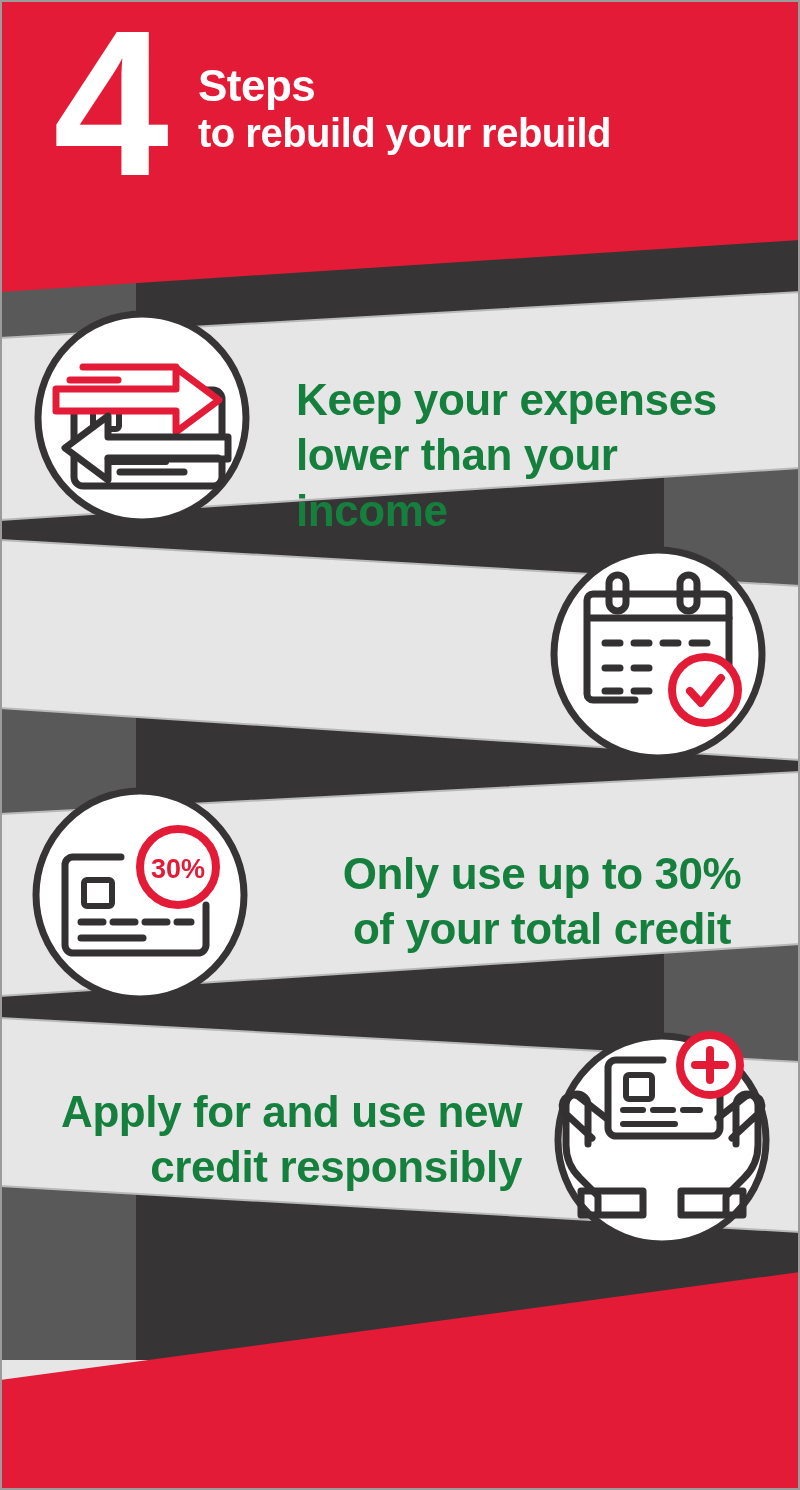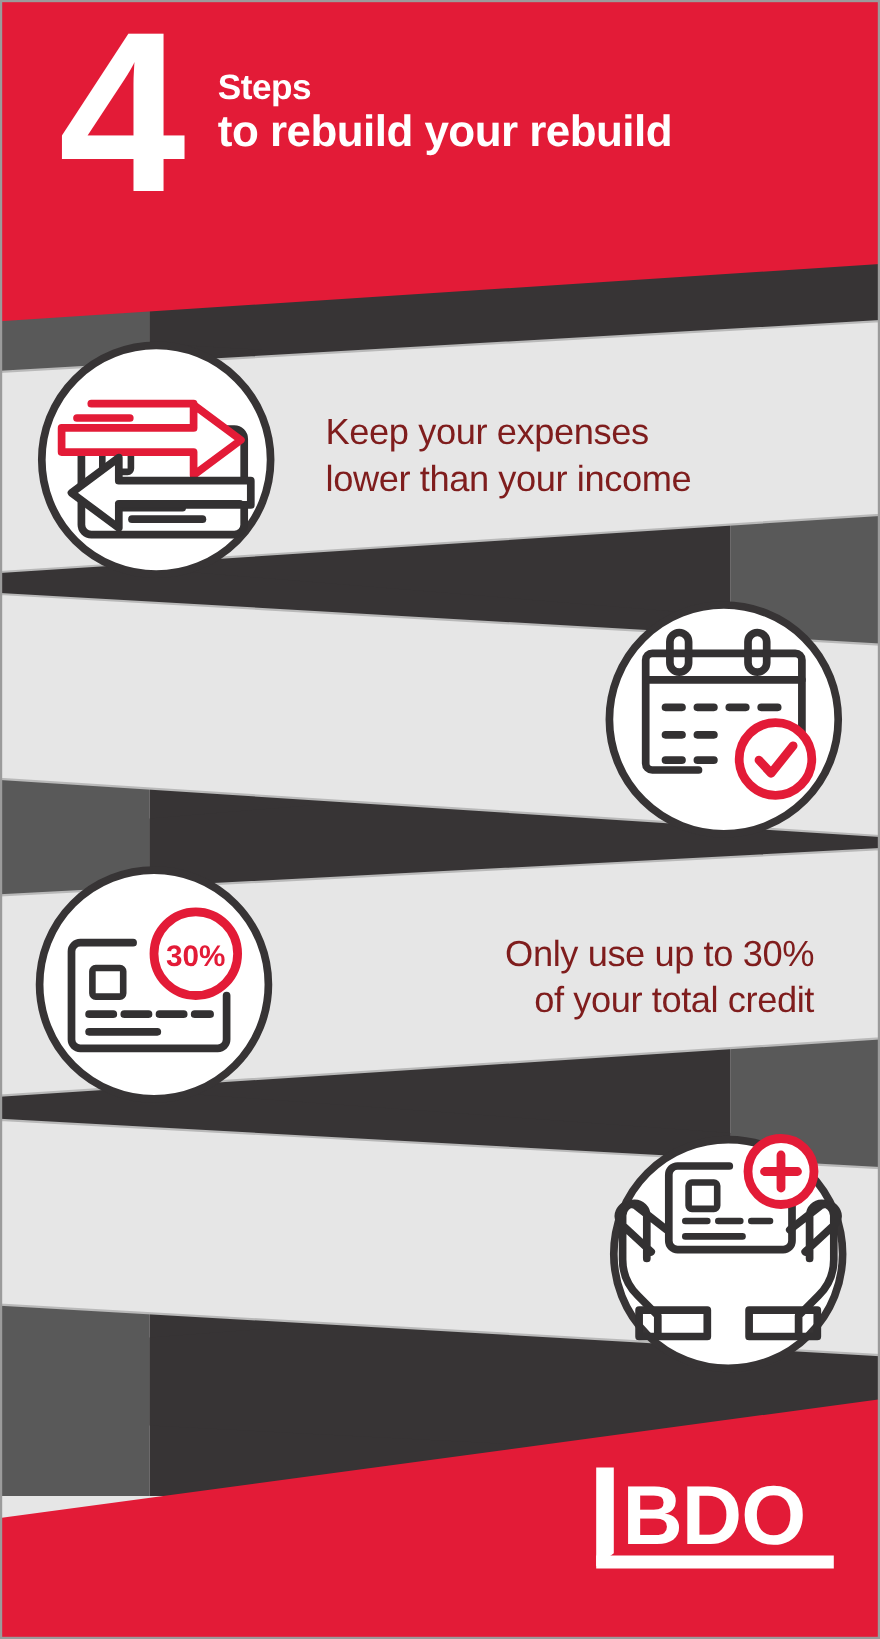--- a/index.html
+++ b/index.html
@@ -29,35 +29,35 @@
     color:#ffffff;
     letter-spacing:-6px;
     text-align:center;
   }
   .hdr-lines{
     position:absolute;
     left:198px; top:62px;
     color:#ffffff;
     font-weight:bold;
   }
-  .hdr-l1{ font-size:32px; line-height:1.08; letter-spacing:-0.5px; }
+  .hdr-l1{ font-size:44px; line-height:1.08; letter-spacing:-0.5px; }
   .hdr-l2{ font-size:40px; line-height:1.18; letter-spacing:-0.5px; }
 
   .step-text{
     position:absolute;
-    font-weight:normal;
-    font-size:33px;
+    font-weight:bold;
+    font-size:44px;
     line-height:1.26;
-    color:#7f1d1d;
+    color:#15803d;
     letter-spacing:-0.4px;
     white-space:pre-line;
   }
   #step-text-1{ left:296px; top:372px; width:456px; text-align:left; }
   #step-text-2{ left:52px;  top:608px; width:468px; text-align:right; }
-  #step-text-3{ left:288px; top:846px; width:452px; text-align:right; }
+  #step-text-3{ left:316px; top:846px; width:452px; text-align:center; }
   #step-text-4{ left:56px;  top:1084px; width:466px; text-align:right; }
 
   
   #bdo-logo{
     position:absolute;
     left:540px; top:1330px;
     width:220px; height:98px;
   }
   #bdo-logo svg{ display:block; width:100%; height:100%; }
 </style>
@@ -180,25 +180,17 @@
   <div class="hdr-num">4</div>
   <div class="hdr-lines">
     <div class="hdr-l1">Steps</div>
     <div class="hdr-l2">to rebuild your rebuild</div>
   </div>
 
   <div id="step-text-1" class="step-text">Keep your expenses
 lower than your income</div>
   <div id="step-text-3" class="step-text">Only use up to 30%
 of your total credit</div>
+  <div id="step-text-4" class="step-text">Apply for and use new
+credit responsibly</div>
 
-  <div id="bdo-logo">
-    <svg viewBox="0 0 220 98">
-
-      <polygon points="2,4 18,4 18,82 2,94" fill="#ffffff"></polygon>
-
-      <polygon points="2,84 218,84 218,96 2,96" fill="#ffffff"></polygon>
-
-      <text x="26" y="74" font-family="Liberation Sans, sans-serif" font-size="76" font-weight="bold" fill="#ffffff" letter-spacing="-1">BDO</text>
-    </svg>
-  </div>
 
 </div>
 
 </body></html>

